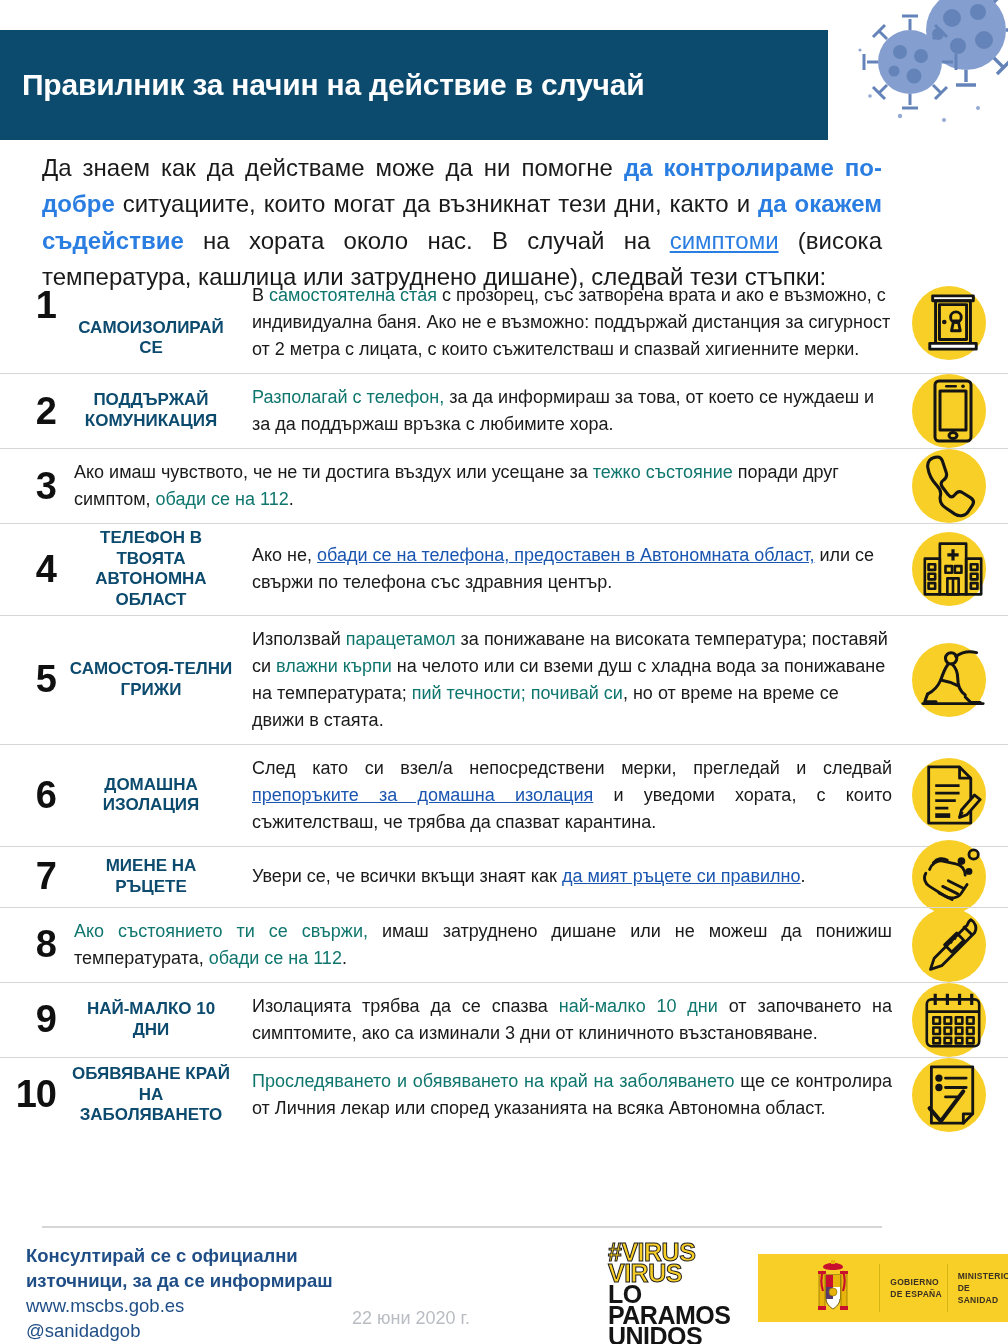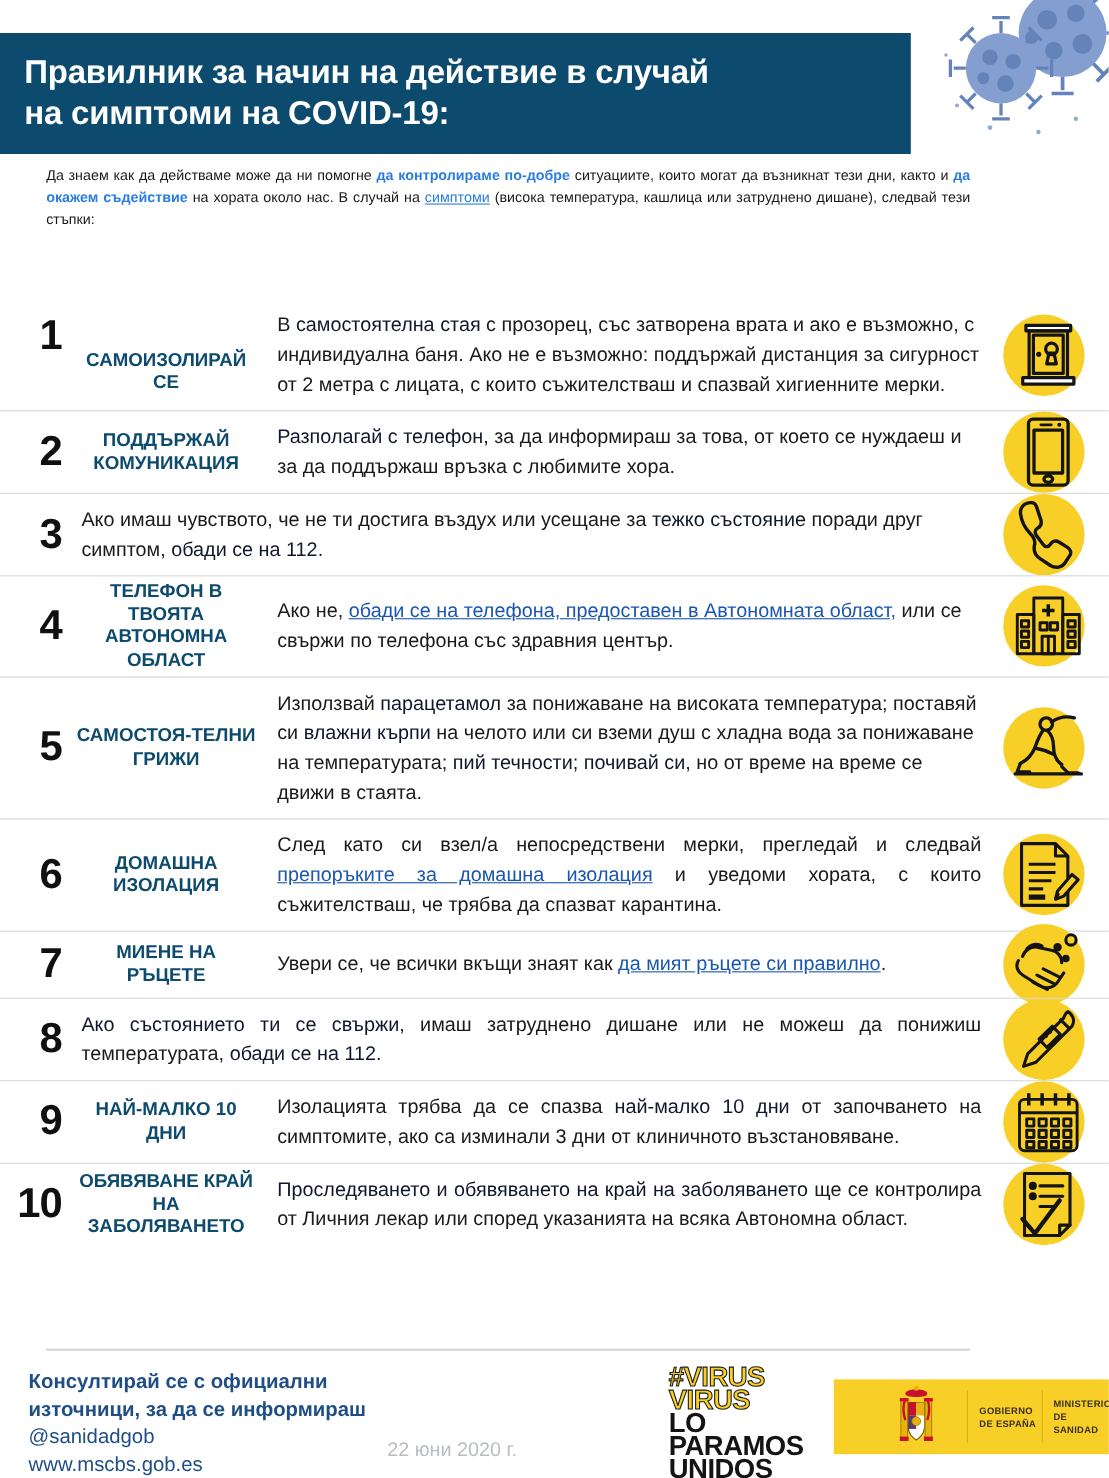--- a/index.html
+++ b/index.html
@@ -15,24 +15,24 @@
     position:absolute;left:0;top:30px;width:828px;height:110px;
     background:#0c4a6e;display:flex;align-items:center;
   }
   .header-title{
     color:#ffffff;font-size:30px;font-weight:bold;line-height:1.28;
     padding-left:22px;padding-right:18px;letter-spacing:-0.2px;
   }
   
   .intro{
     position:absolute;left:42px;top:150px;width:840px;
-    font-size:13px;line-height:1.52;color:#1a1a1a;text-align:justify;
+    font-size:24px;line-height:1.52;color:#1a1a1a;text-align:justify;
   }
   .bb{color:#2a7de1;font-weight:bold;}
-  .bl{color:#0f172a;}
+  .bl{color:#0f766e;}
   .ul{color:#2a7de1;text-decoration:underline;}
   .ulb{color:#1a56b0;text-decoration:underline;}
   
   .steps{position:absolute;left:0;top:272px;width:1008px;}
   .row{
     position:relative;display:flex;align-items:stretch;
     border-top:1.5px solid #d6d6d6;
     min-height:0;
   }
   .row:first-child{border-top:none;}
@@ -124,21 +124,20 @@
       <circle cx="96" cy="120" r="2" fill="#8ea6d2"></circle>
       <circle cx="12" cy="50" r="1.6" fill="#8ea6d2"></circle>
       <circle cx="130" cy="108" r="2" fill="#8ea6d2"></circle>
     </g>
   </svg>
 </div>
 
 <div class="header-band">
   <div class="header-title">
     <div>Правилник за начин на действие в случай</div>
-    <div>на симптоми на COVID-19:</div>
   </div>
 </div>
 
 <div class="intro">
   <span>Да знаем как да действаме може да ни помогне </span><span class="bb">да контролираме по-добре</span><span> ситуациите, които могат да възникнат тези дни, както и </span><span class="bb">да окажем съдействие</span><span> на хората около нас. В случай на </span><a class="ul" href="#">симптоми</a><span> (висока температура, кашлица или затруднено дишане), следвай тези стъпки:</span>
 </div>
 
 <div class="steps" id="steps">
     <div class="row row-1">
       <div class="num">1</div>
@@ -351,22 +350,22 @@
         </span>
       </div>
     </div>
   </div>
 
 <div class="footer-rule"></div>
 <div class="footer">
   <div class="f-left">
     <div class="f-head">Консултирай се с официални</div>
     <div class="f-head">източници, за да се информираш</div>
+    <div class="f-sub">www.mscbs.gob.es</div>
     <div class="f-sub">@sanidadgob</div>
-    <div class="f-sub">www.mscbs.gob.es</div>
   </div>
   <div class="f-date">22 юни 2020 г.</div>
 
   <div class="hashtag">
     <div class="ht1">#VIRUS</div>
     <div class="ht1">VIRUS</div>
     <div class="ht2">LO</div>
     <div class="ht2">PARAMOS</div>
     <div class="ht2">UNIDOS</div>
   </div>

